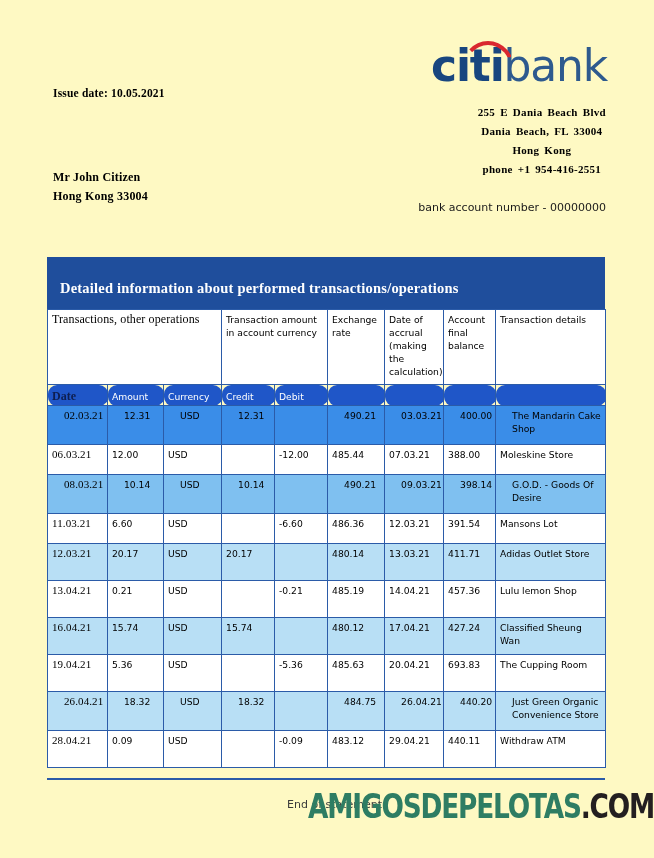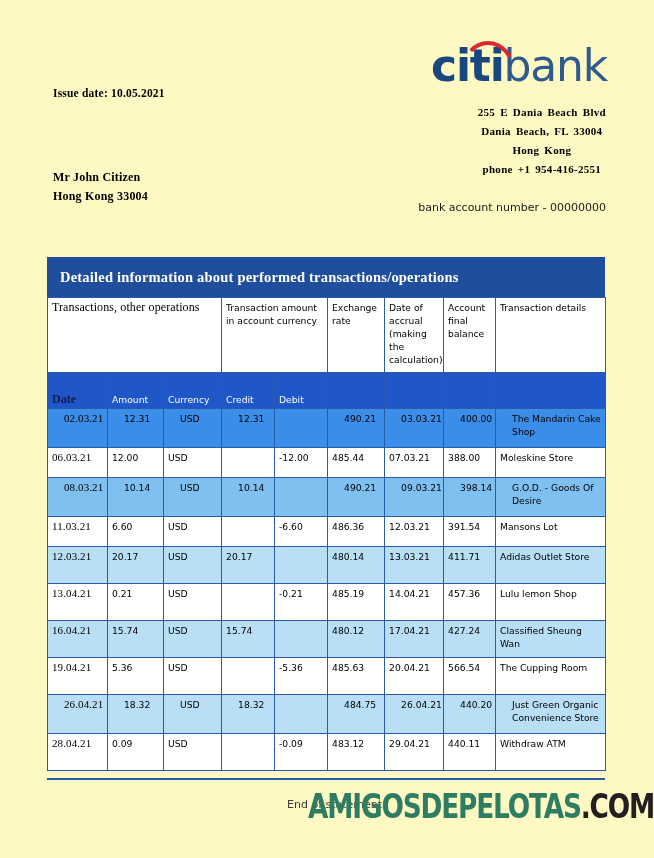--- a/index.html
+++ b/index.html
@@ -104,23 +104,23 @@
     left: 47px;
     top: 257px;
     width: 558px;
   }
   .banner {
     background: #1F4E9C;
     color: #ffffff;
     font-size: 14.5px;
     font-weight: bold;
     letter-spacing: 0.2px;
-    padding: 11px 0 11px 13px;
+    padding: 22px 0 11px 13px;
     box-sizing: border-box;
-    height: 40px;
+    height: 52px;
     line-height: 18px;
   }
 
   table.stmt {
     border-collapse: collapse;
     width: 100%;
     table-layout: fixed;
     font-family: "DejaVu Sans", sans-serif;
     font-size: 9.2px;
   }
@@ -144,23 +144,24 @@
     font-size: 12px;
     font-weight: bold;
     letter-spacing: 0.1px;
   }
 
   
   tr.subhead td {
     background: #1F56C8;
     color: #ffffff;
     height: 14px;
-    padding-top: 19px;
+    padding-top: 4px;
     padding-bottom: 2px;
     vertical-align: middle;
+    border-radius: 9px;
   }
   tr.subhead td.date-h {
     font-family: "Liberation Serif", serif;
     font-size: 12px;
     font-weight: bold;
     color: #0E1E50;
   }
 
   
   td.c-date {
@@ -359,21 +360,21 @@
             <td>Classified Sheung Wan</td>
           </tr>
           <tr class="r-white h3">
             <td class="c-date">19.04.21</td>
             <td class="num">5.36</td>
             <td class="ctr">USD</td>
             <td class="num"></td>
             <td class="num">-5.36</td>
             <td class="num">485.63</td>
             <td class="num">20.04.21</td>
-            <td class="num">566.54</td>
+            <td class="num">693.83</td>
             <td>The Cupping Room</td>
           </tr>
           <tr class="r-blue3 h1">
             <td class="c-date">26.04.21</td>
             <td class="num">18.32</td>
             <td class="ctr">USD</td>
             <td class="num">18.32</td>
             <td class="num"></td>
             <td class="num">484.75</td>
             <td class="num">26.04.21</td>

